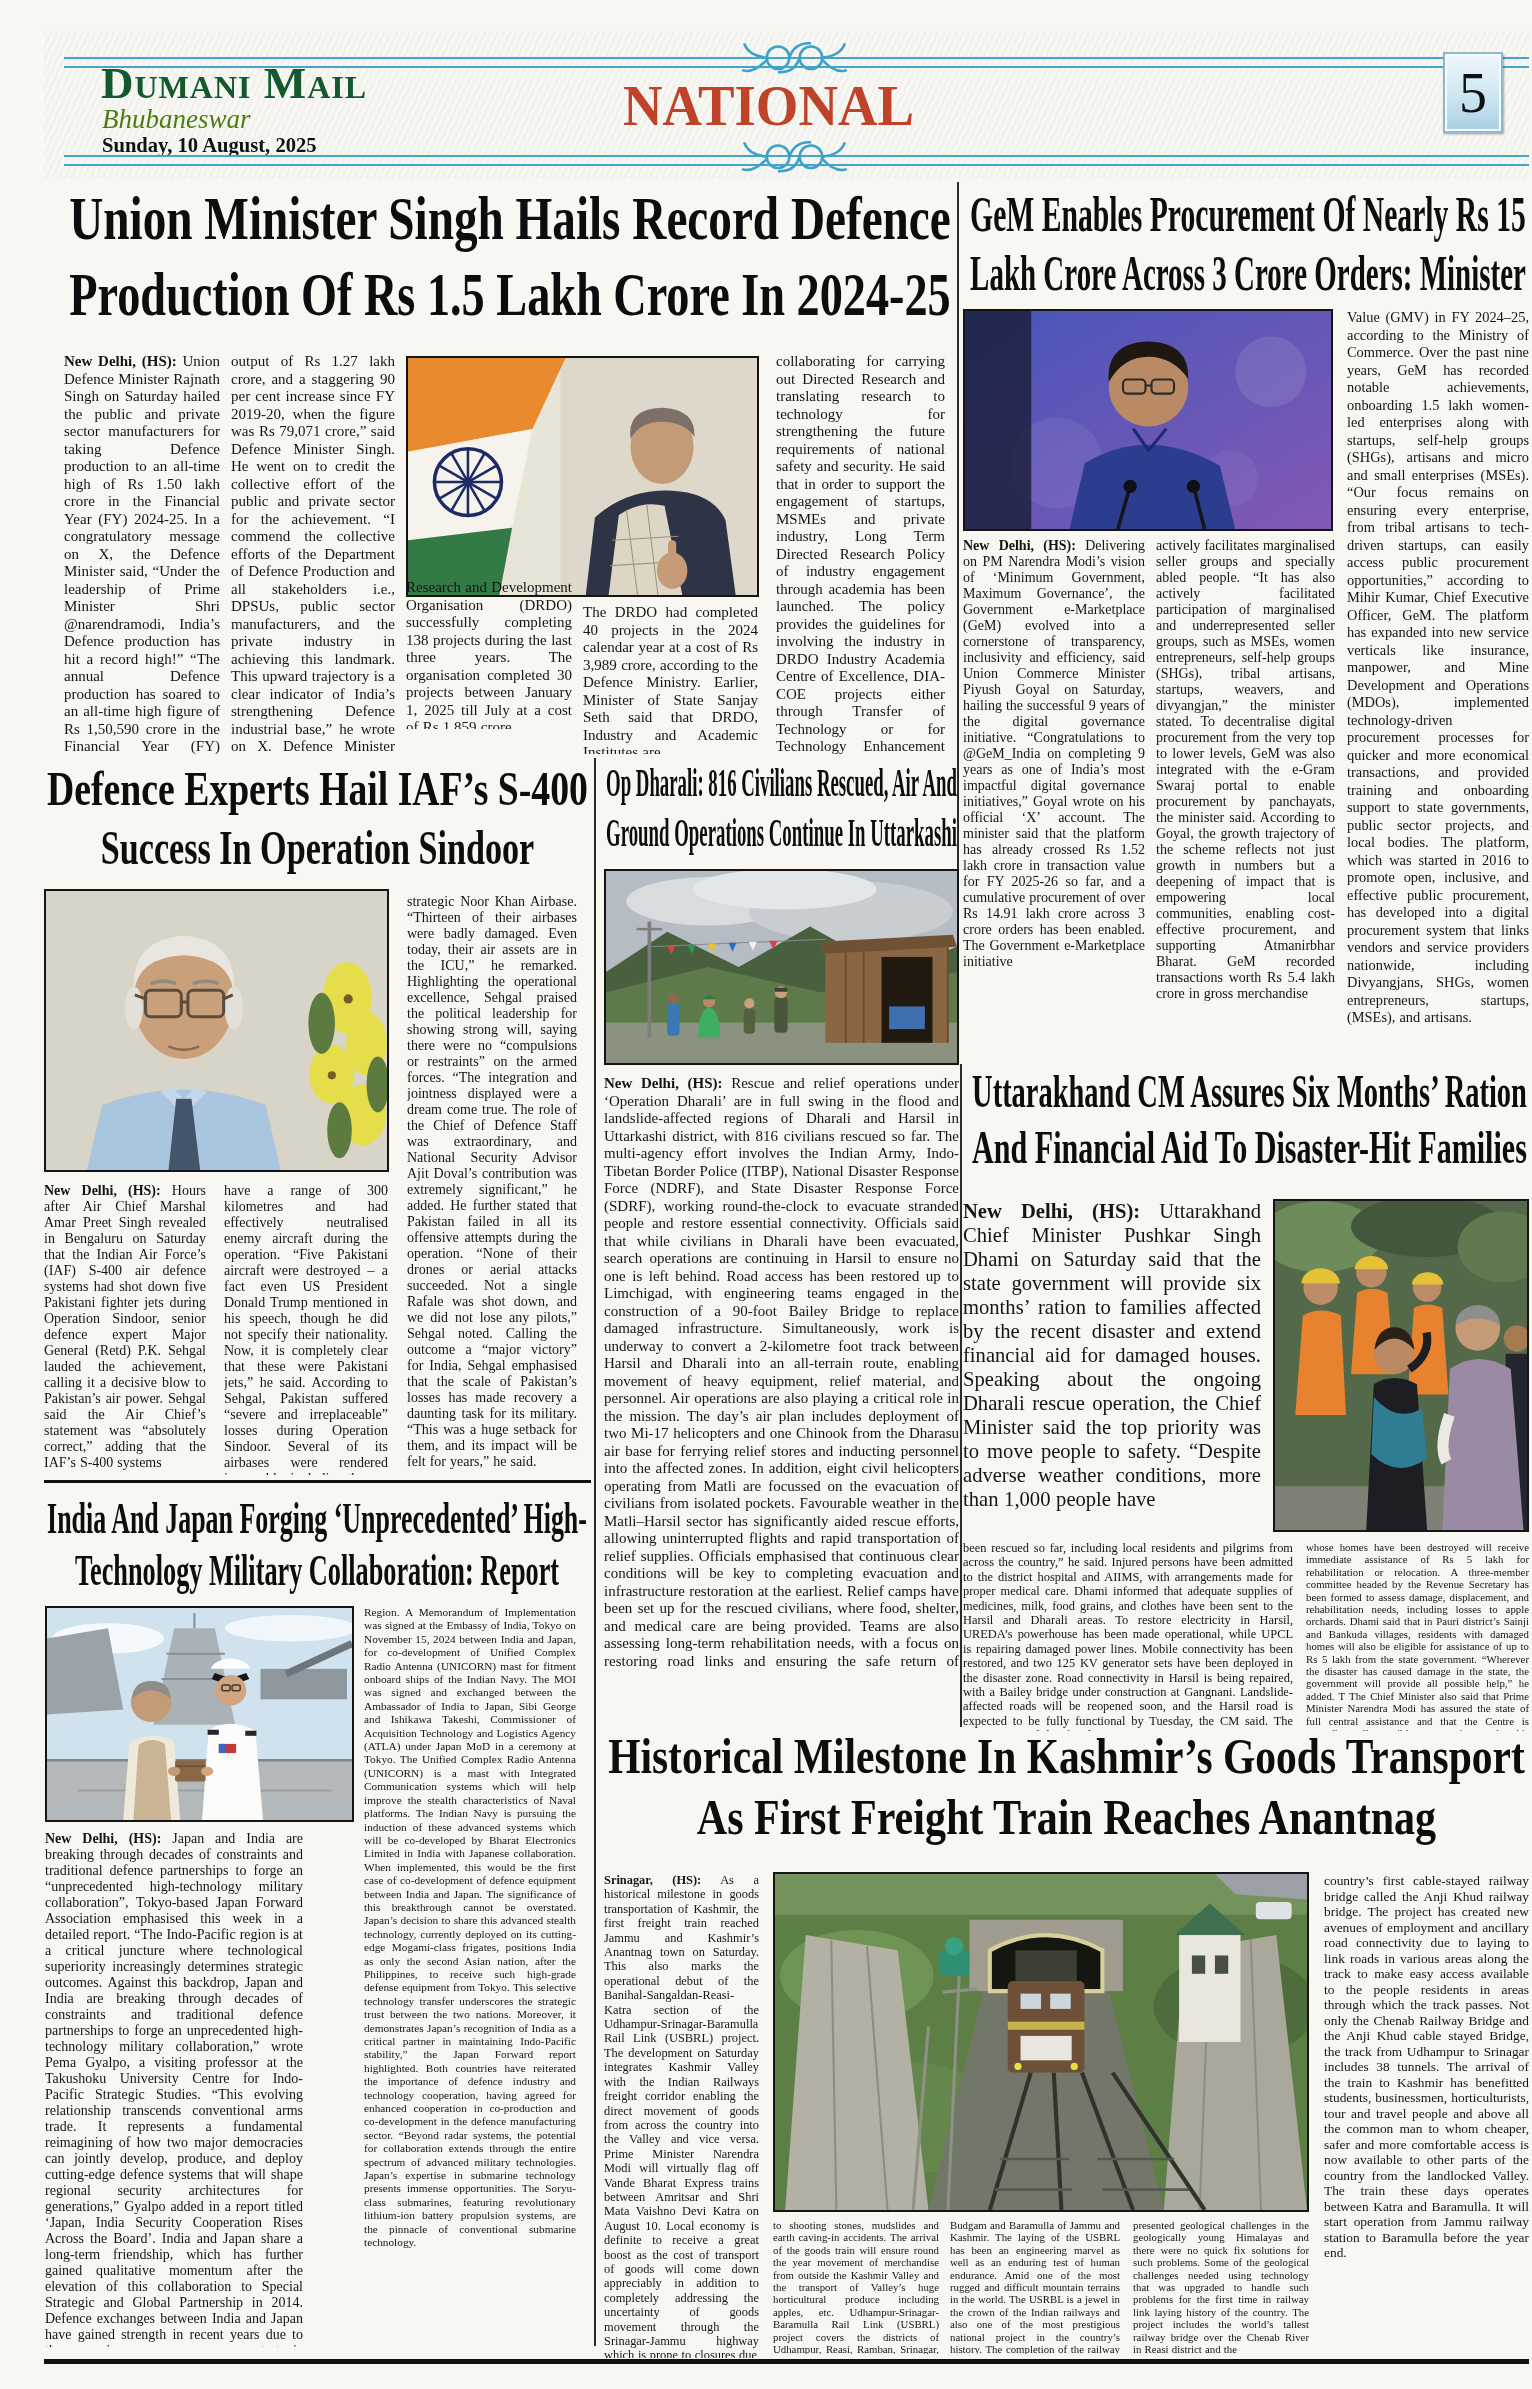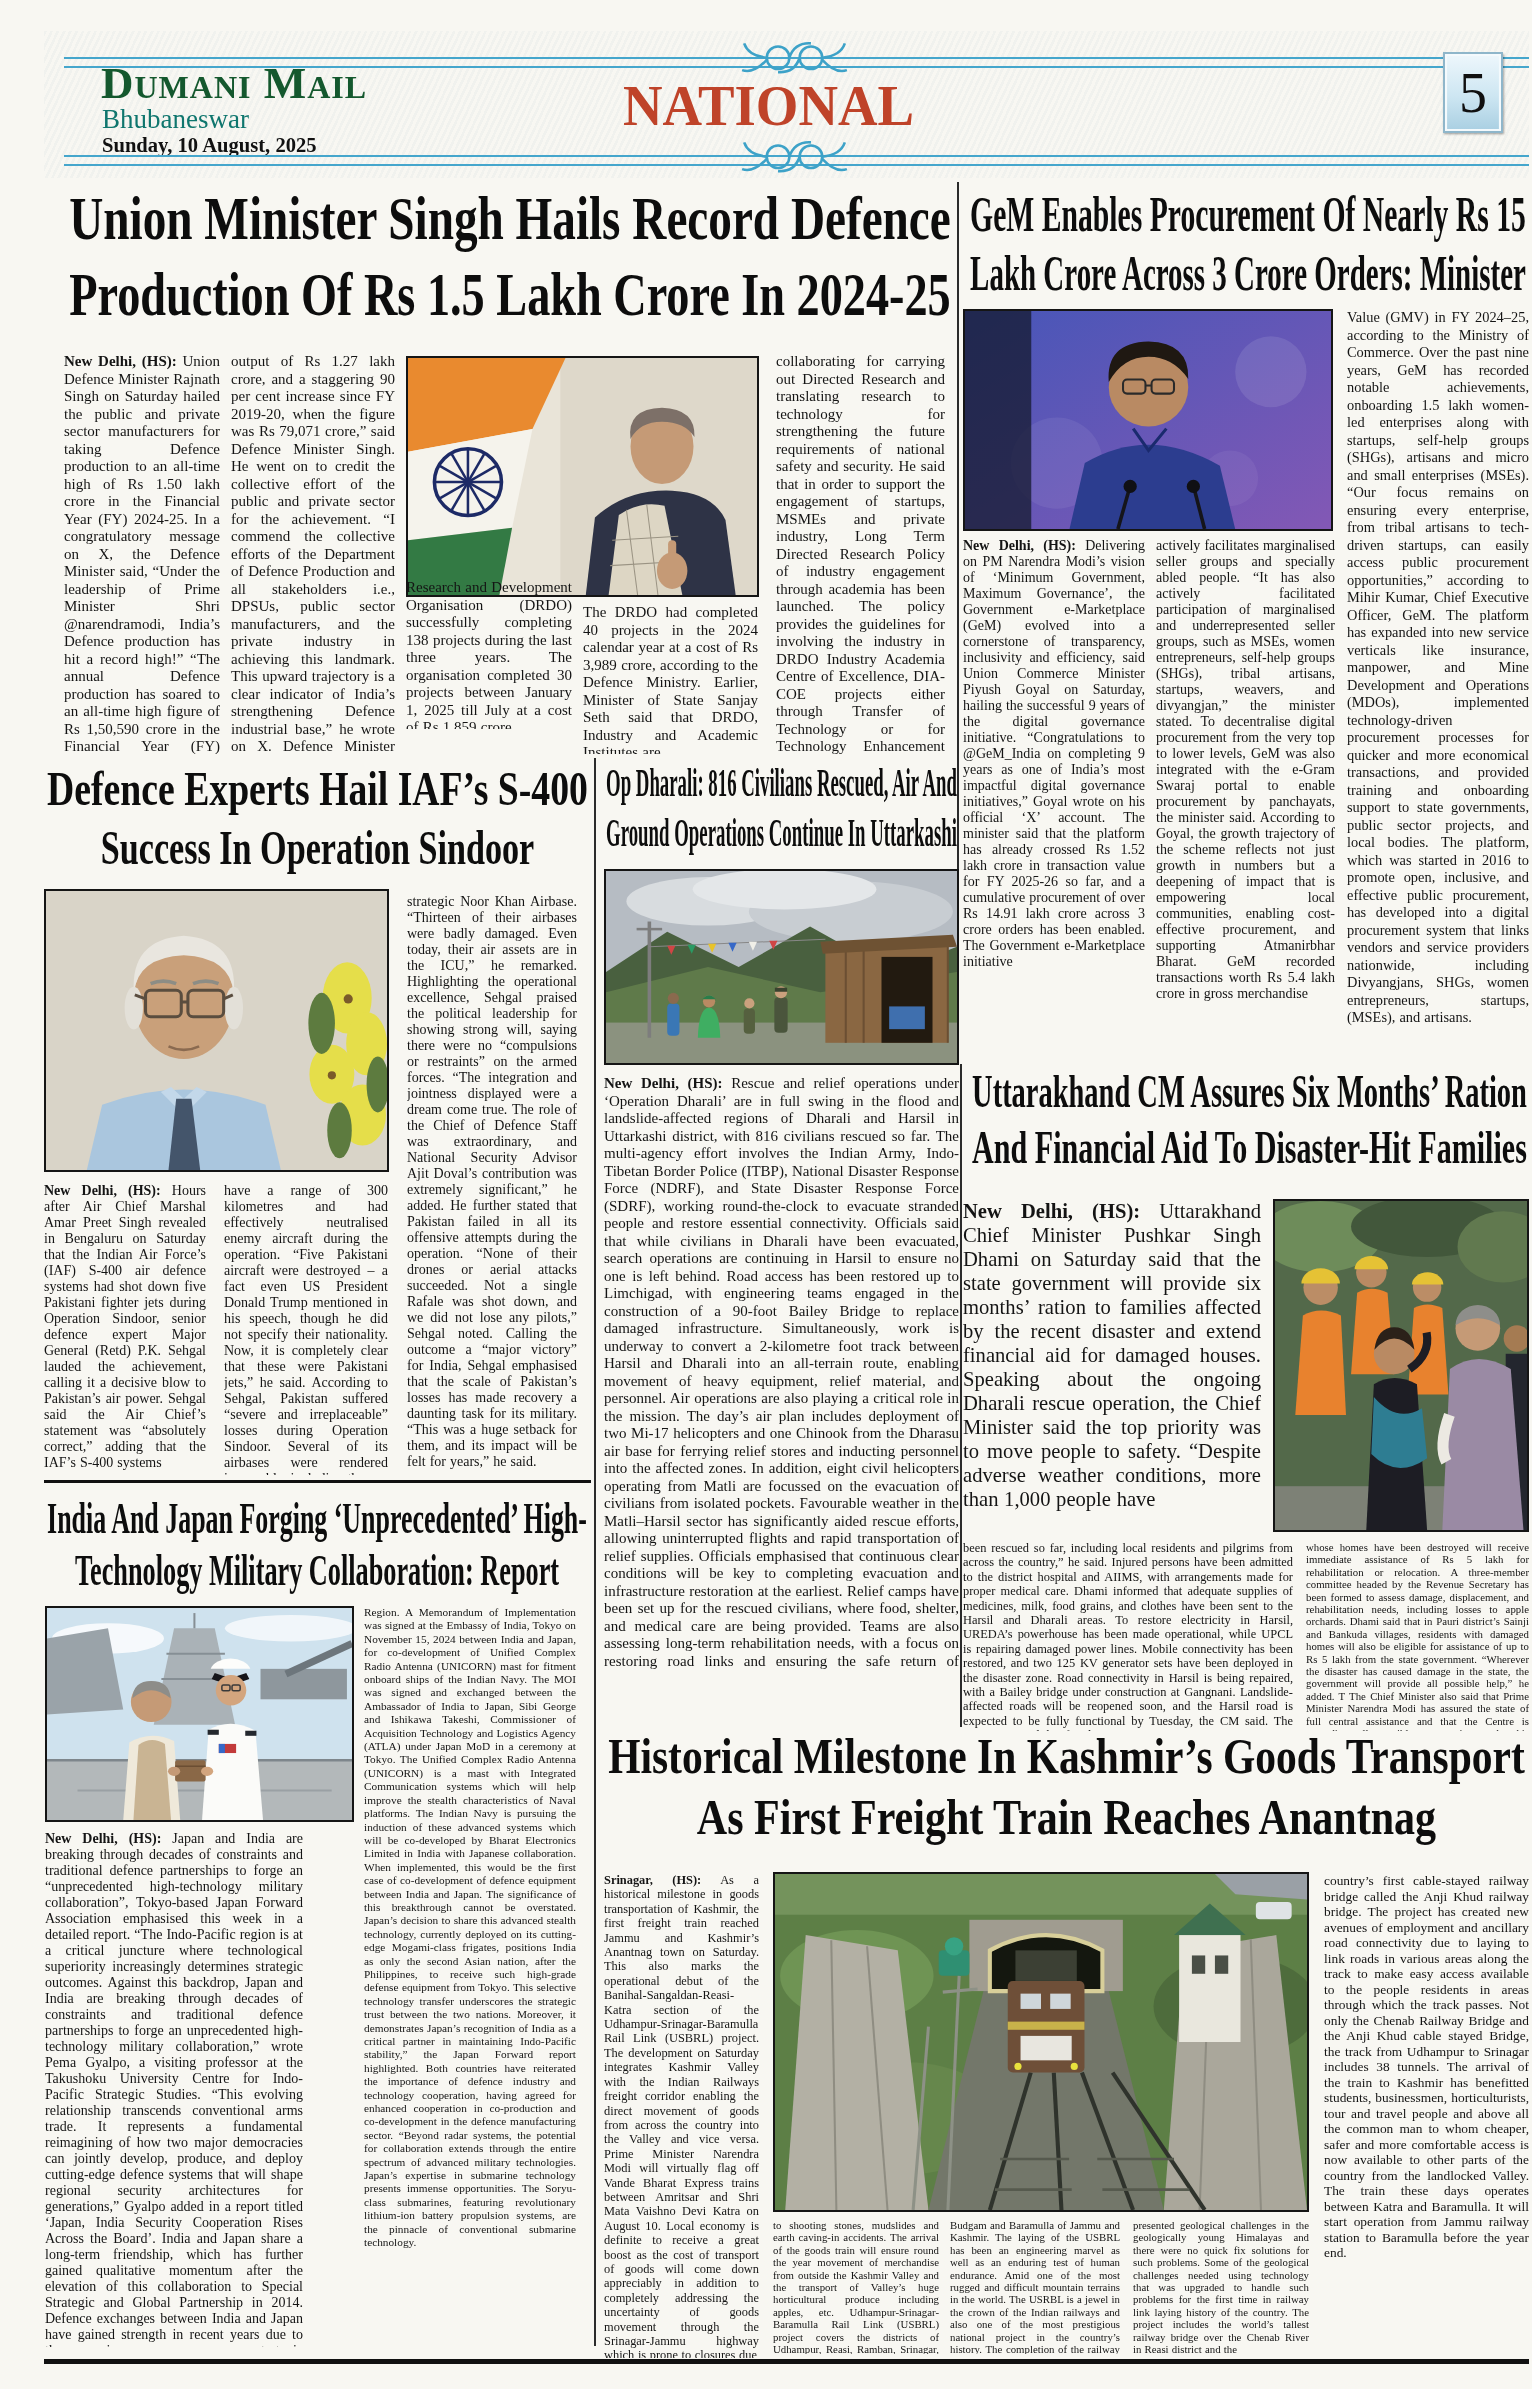--- a/index.html
+++ b/index.html
@@ -8,21 +8,21 @@
   .abs{position:absolute;}
   .hatch{background:
      repeating-linear-gradient(115deg, rgba(140,170,185,.07) 0 2.6px, transparent 2.6px 5.7px);}
   
   .rule-blue{height:6.7px;border-top:2.1px solid #45a6cc;border-bottom:2.1px solid #45a6cc;}
   .vrule{width:1.5px;background:#2b2b2b;}
   .hrule{background:#111;}
   
   .paper-name{font-variant:small-caps;font-weight:bold;font-size:45px;line-height:1;
               color:#14582e;letter-spacing:1px;}
-  .city{font-size:27px;line-height:1;color:#0f766e;}
+  .city{font-size:27px;line-height:1;color:#4d7c0f;font-style:italic;}
   .pdate{font-size:20.6px;font-weight:bold;line-height:1;color:#111;}
   .page-box{background:linear-gradient(180deg,#eef7fc 0%,#cde6f2 55%,#a9cfe2 100%);
             border:2.1px solid #8fb6ca;box-shadow:inset 0 0 0 2.1px #f4fafd,1px 1.5px 2.1px rgba(0,0,0,.35);
             display:flex;align-items:center;justify-content:center;
             font-size:56px;color:#101010;}
   
   svg.hl{display:block;}
   svg.hl text{font-family:"Liberation Serif",serif;font-weight:bold;fill:#0d0d0d;}
   svg.nat text{font-family:"Liberation Serif",serif;font-weight:bold;fill:#bf4329;}
   

